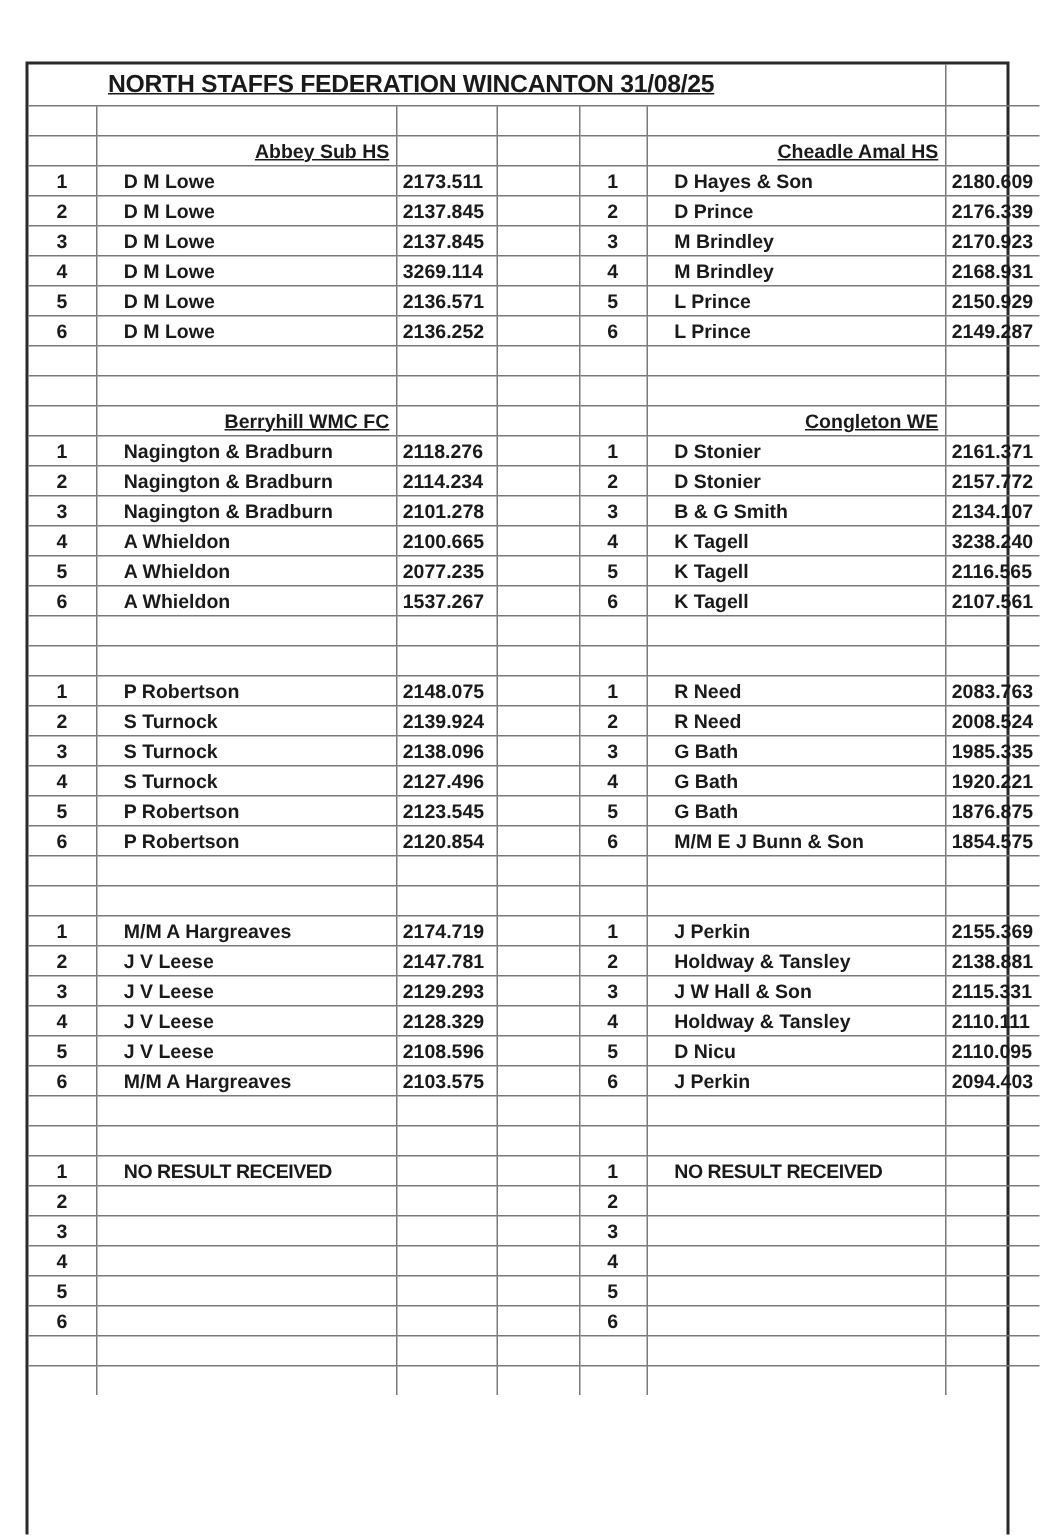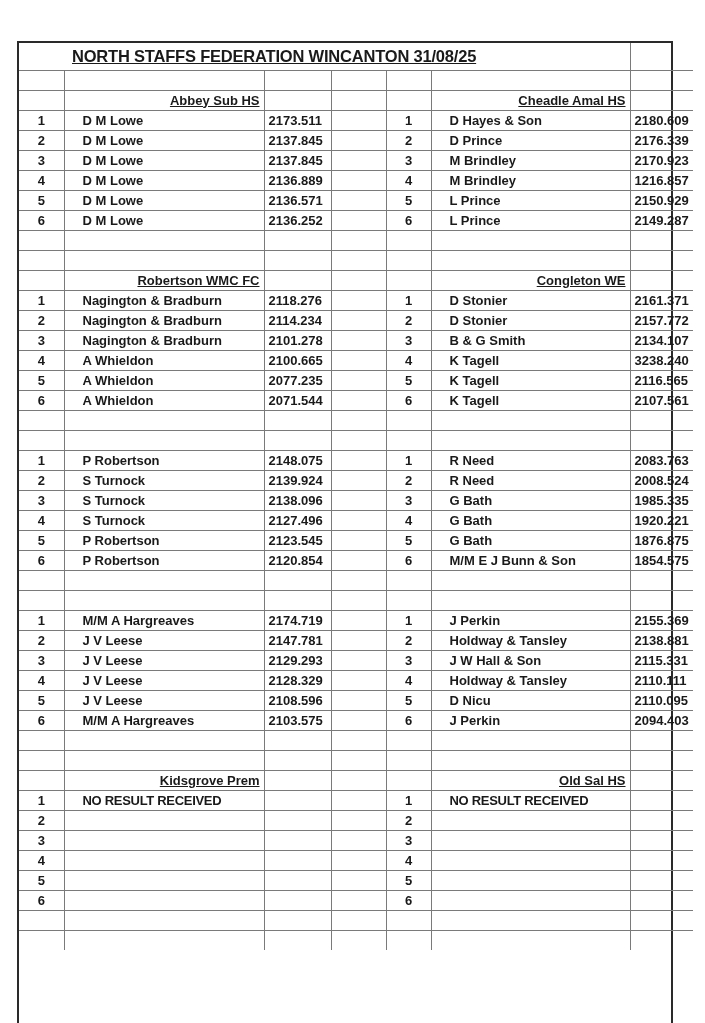--- a/index.html
+++ b/index.html
@@ -83,25 +83,25 @@
           <td class="name">D M Lowe</td>
           <td class="score">2137.845</td>
           <td></td>
           <td class="pos">3</td>
           <td class="name">M Brindley</td>
           <td class="score">2170.923</td>
         </tr>
         <tr>
           <td class="pos">4</td>
           <td class="name">D M Lowe</td>
-          <td class="score">2136.889</td>
+          <td class="score">3269.114</td>
           <td></td>
           <td class="pos">4</td>
           <td class="name">M Brindley</td>
-          <td class="score">1216.857</td>
+          <td class="score">2168.931</td>
         </tr>
         <tr>
           <td class="pos">5</td>
           <td class="name">D M Lowe</td>
           <td class="score">2136.571</td>
           <td></td>
           <td class="pos">5</td>
           <td class="name">L Prince</td>
           <td class="score">2150.929</td>
         </tr>
@@ -127,21 +127,21 @@
           <td></td>
           <td></td>
           <td></td>
           <td></td>
           <td></td>
           <td></td>
           <td></td>
         </tr>
         <tr>
           <td></td>
-          <td class="club">Robertson WMC FC</td>
+          <td class="club">Berryhill WMC FC</td>
           <td></td>
           <td></td>
           <td></td>
           <td class="club">Congleton WE</td>
           <td></td>
         </tr>
         <tr>
           <td class="pos">1</td>
           <td class="name">Nagington &amp; Bradburn</td>
           <td class="score">2118.276</td>
@@ -182,21 +182,21 @@
           <td class="name">A Whieldon</td>
           <td class="score">2077.235</td>
           <td></td>
           <td class="pos">5</td>
           <td class="name">K Tagell</td>
           <td class="score">2116.565</td>
         </tr>
         <tr>
           <td class="pos">6</td>
           <td class="name">A Whieldon</td>
-          <td class="score">2071.544</td>
+          <td class="score">1537.267</td>
           <td></td>
           <td class="pos">6</td>
           <td class="name">K Tagell</td>
           <td class="score">2107.561</td>
         </tr>
         <tr>
           <td></td>
           <td></td>
           <td></td>
           <td></td>
@@ -348,29 +348,20 @@
           <td></td>
           <td></td>
         </tr>
         <tr>
           <td></td>
           <td></td>
           <td></td>
           <td></td>
           <td></td>
           <td></td>
-          <td></td>
-        </tr>
-        <tr>
-          <td></td>
-          <td class="club">Kidsgrove Prem</td>
-          <td></td>
-          <td></td>
-          <td></td>
-          <td class="club">Old Sal HS</td>
           <td></td>
         </tr>
         <tr>
           <td class="pos">1</td>
           <td class="name note">NO RESULT RECEIVED</td>
           <td class="score"></td>
           <td></td>
           <td class="pos">1</td>
           <td class="name note">NO RESULT RECEIVED</td>
           <td class="score"></td>

